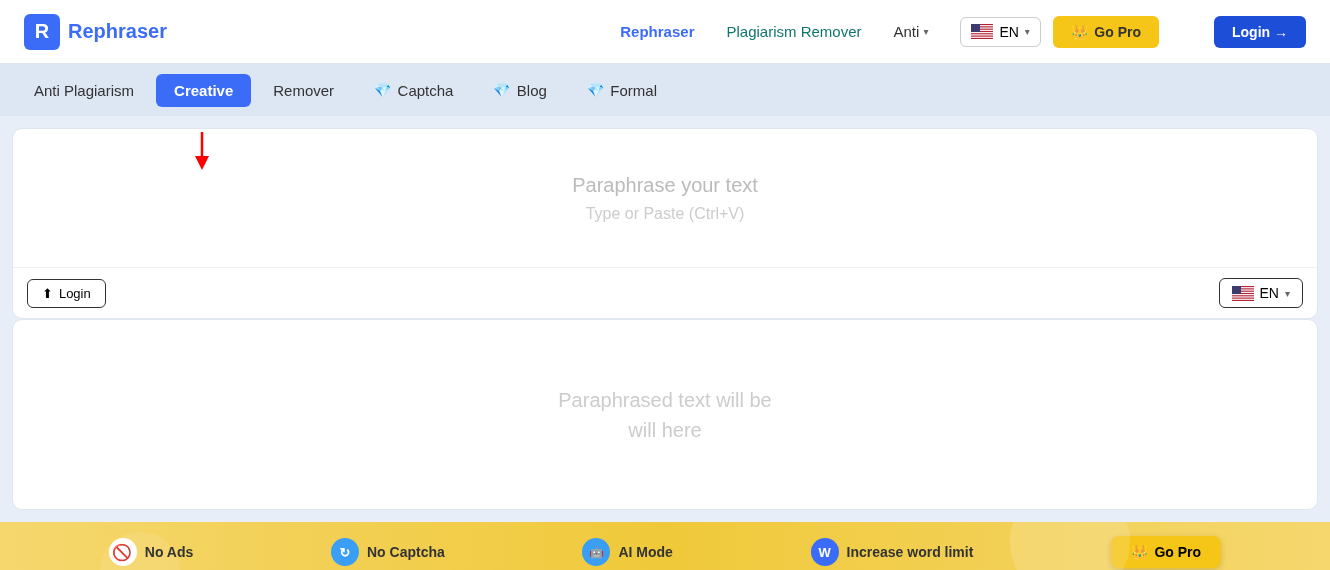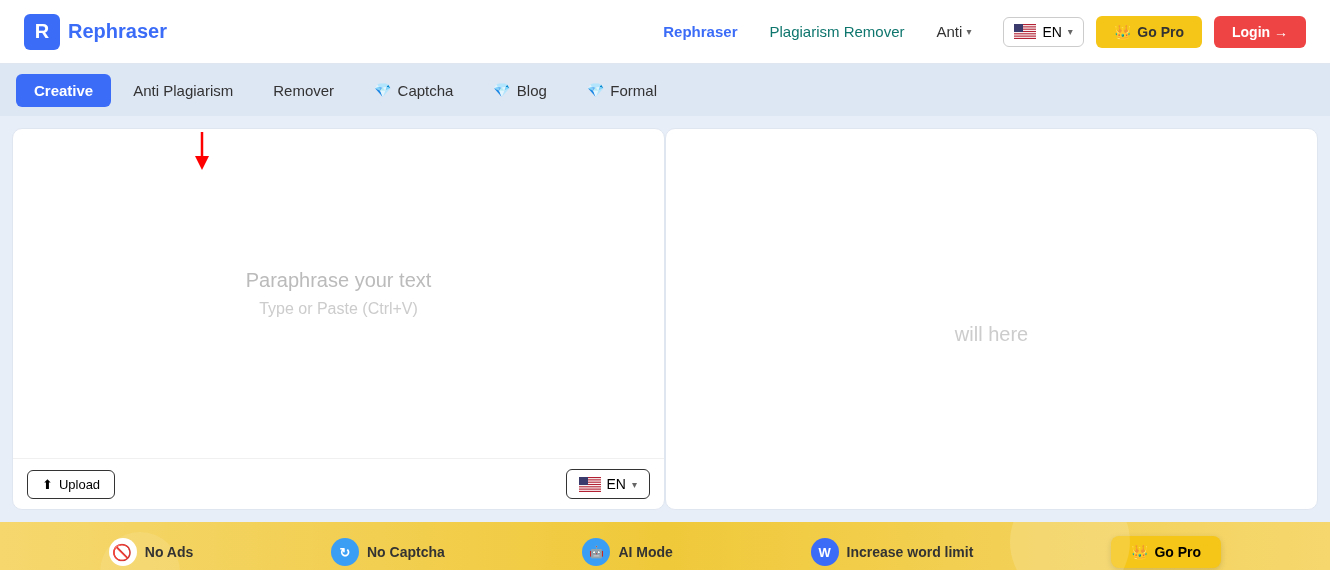--- a/index.html
+++ b/index.html
@@ -82,31 +82,32 @@
       border-radius: 6px;
       padding: 8px 18px;
       font-size: 14px;
       font-weight: 600;
       cursor: pointer;
       display: flex;
       align-items: center;
       gap: 6px;
     }
     .login-btn {
-      background: #ef4444;
+      background: #1d4ed8;
       color: #fff;
       border: none;
       border-radius: 6px;
       padding: 8px 18px;
       font-size: 14px;
       font-weight: 600;
       cursor: pointer;
       display: flex;
       align-items: center;
       gap: 6px;
+      margin-left: 43px;
     }
 
     
     .tabs-bar {
       background: #dde6f3;
       padding: 0 16px;
       display: flex;
       align-items: center;
       height: 52px;
       gap: 4px;
@@ -140,20 +141,21 @@
       top: 68px;
       z-index: 10;
     }
 
     
     .main-content {
       padding: 12px 12px 0 12px;
       display: flex;
       gap: 0;
       height: calc(570px - 64px - 52px - 60px);
+      flex-direction: column;
     }
     .text-panel {
       flex: 1;
       background: #fff;
       border-radius: 10px;
       border: 1px solid #e0e6f0;
       display: flex;
       flex-direction: column;
       position: relative;
       overflow: hidden;
@@ -342,25 +344,25 @@
 
 <div class="tabs-bar" style="position:relative;">
 
   <div class="arrow-indicator">
     <svg width="24" height="40" viewBox="0 0 24 40">
       <line x1="12" y1="0" x2="12" y2="30" stroke="red" stroke-width="2.5"></line>
       <polygon points="12,38 5,24 19,24" fill="red"></polygon>
     </svg>
   </div>
 
+  <div class="tab-item">
+    <span>Anti Plagiarism</span>
+  </div>
   <div class="tab-item active">
     <span>Creative</span>
-  </div>
-  <div class="tab-item">
-    <span>Anti Plagiarism</span>
   </div>
   <div class="tab-item">
     <span>Remover</span>
   </div>
   <div class="tab-item">
     <span class="diamond-icon">💎</span>
     <span>Captcha</span>
   </div>
   <div class="tab-item">
     <span class="diamond-icon">💎</span>
@@ -376,42 +378,42 @@
 
   <div class="text-panel">
     <div class="text-panel-inner">
       <textarea style="position: absolute; top: 0px; left: 0px; width: 100%; height: 100%; opacity: 0; cursor: text; resize: none;"></textarea>
       <span class="placeholder-main">Paraphrase your text</span>
       <span class="placeholder-sub">Type or Paste (Ctrl+V)</span>
     </div>
     <div class="panel-bottom">
       <button class="upload-btn">
         <span>⬆</span>
-        <span>Upload</span>
+        <span>Login</span>
       </button>
       <div class="lang-selector-small">
         <svg class="us-flag" viewBox="0 0 22 15" xmlns="http://www.w3.org/2000/svg">
           <rect width="22" height="15" fill="#B22234"></rect>
           <rect y="1.15" width="22" height="1.15" fill="white"></rect>
           <rect y="3.46" width="22" height="1.15" fill="white"></rect>
           <rect y="5.77" width="22" height="1.15" fill="white"></rect>
           <rect y="8.08" width="22" height="1.15" fill="white"></rect>
           <rect y="10.38" width="22" height="1.15" fill="white"></rect>
           <rect y="12.69" width="22" height="1.15" fill="white"></rect>
           <rect width="9" height="8" fill="#3C3B6E"></rect>
         </svg>
         <span>EN</span>
         <span class="chevron">▾</span>
       </div>
     </div>
   </div>
 
   <div class="output-panel">
     <div class="output-placeholder">
-      <br>
+      <span>Paraphrased text will be</span><br>
       <span>will here</span>
     </div>
   </div>
 </div>
 
 <div class="footer-bar">
   <div class="footer-item">
     <div class="footer-icon red">🚫</div>
     <span>No Ads</span>
   </div>

